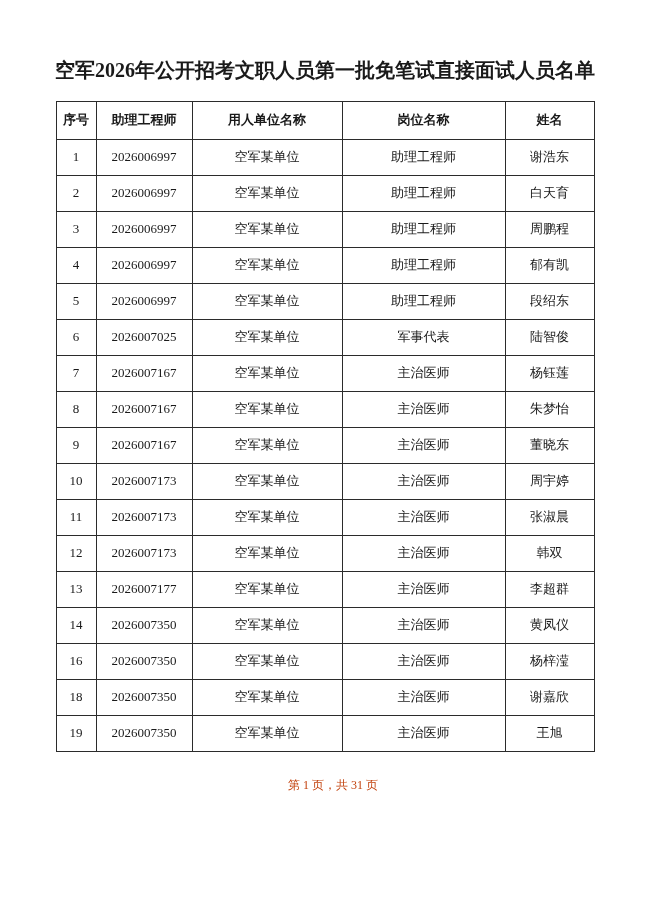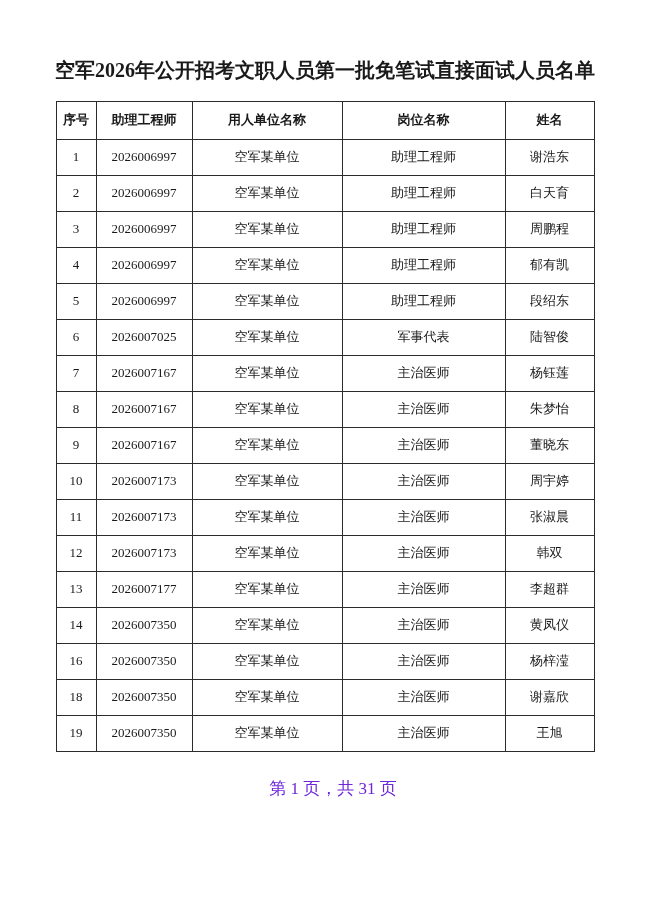--- a/index.html
+++ b/index.html
@@ -49,22 +49,22 @@
     font-weight: normal;
   }
   col.c-serial   { width: 40px; }
   col.c-code     { width: 96px; }
   col.c-unit     { width: 150px; }
   col.c-jobtitle { width: 163px; }
   col.c-name     { width: 89px; }
   .page-footer {
     margin-top: 25px;
     text-align: center;
-    font-size: 17px;
-    color: #6d28d9;
+    font-size: 12px;
+    color: #c2410c;
     margin-left: 16px;
   }
 </style>
 </head>
 <body>
 
 <div class="page">
 
   <h1 class="doc-title">空军2026年公开招考文职人员第一批免笔试直接面试人员名单</h1>
 

